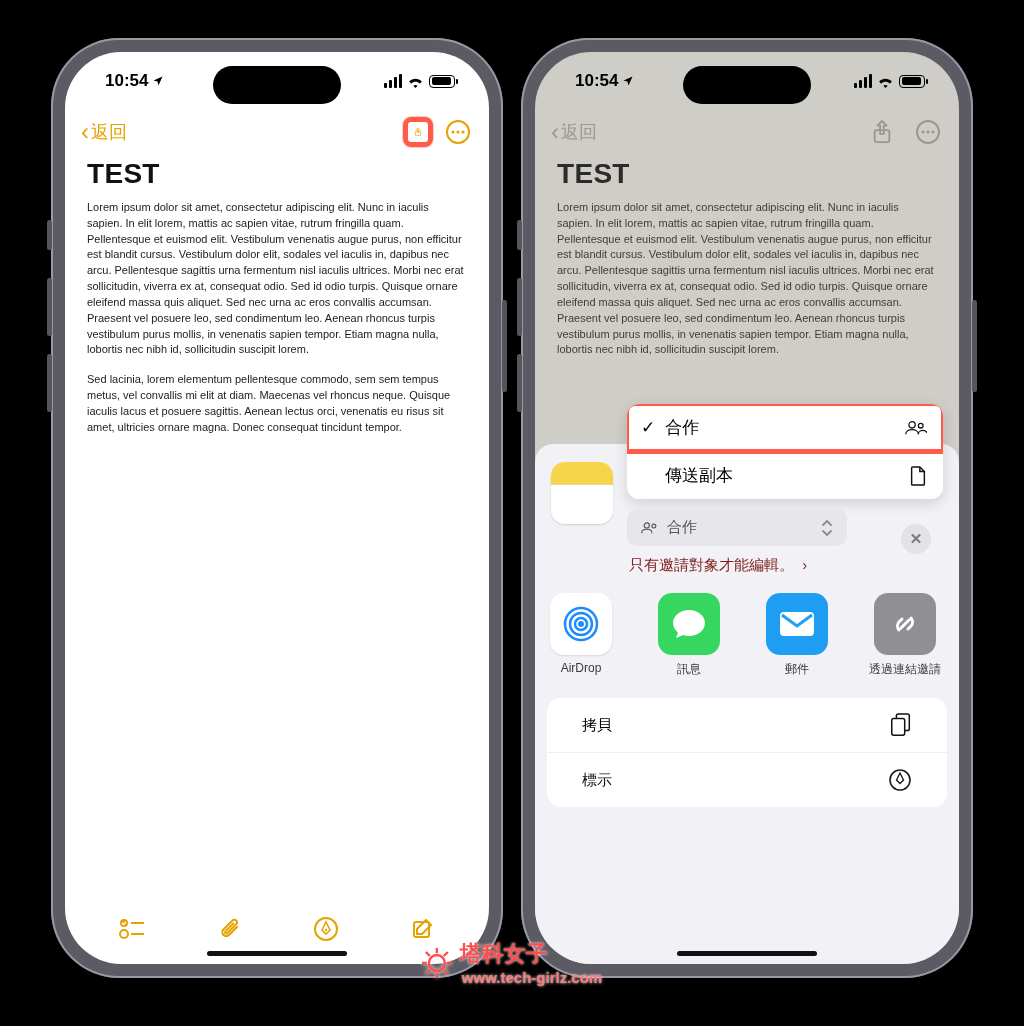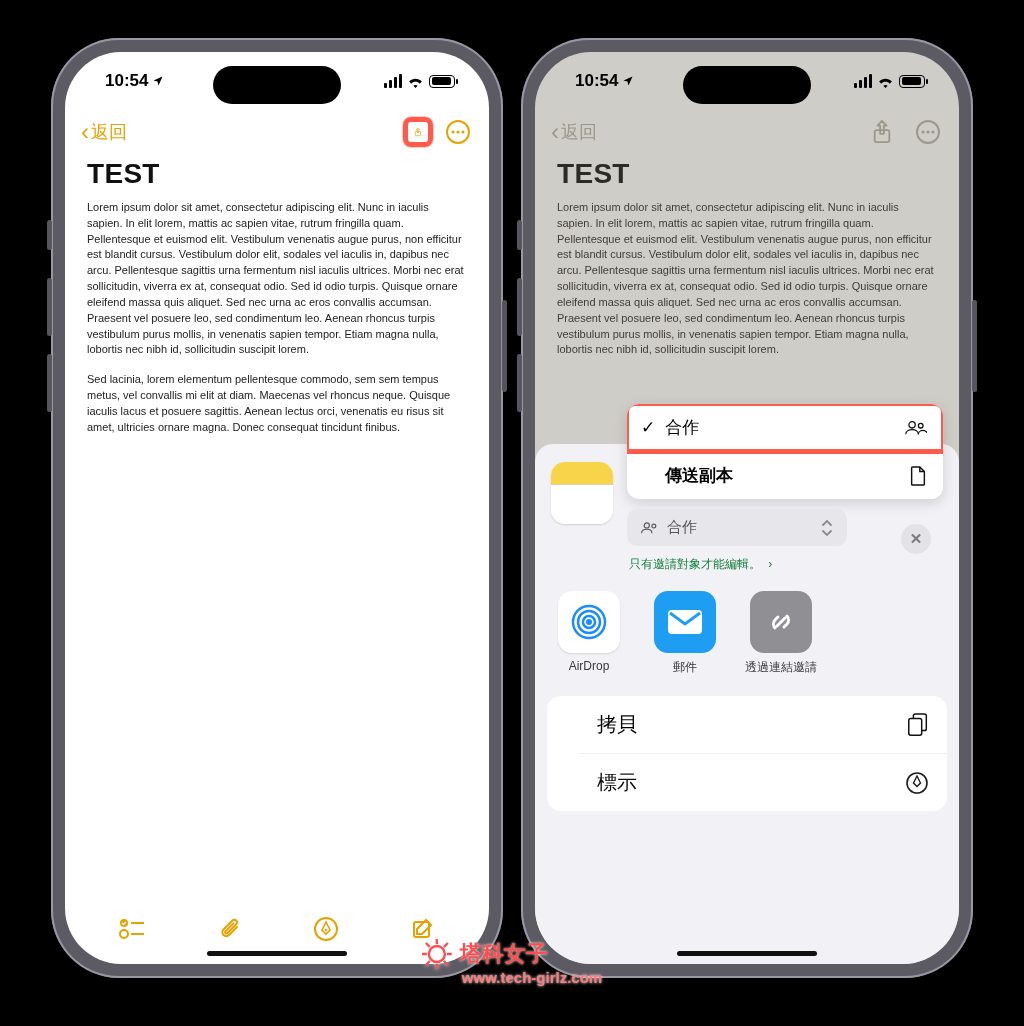--- a/index.html
+++ b/index.html
@@ -146,54 +146,54 @@
   .menu {
     background:#fff;border-radius:12px;
     box-shadow:0 4px 14px rgba(0,0,0,.15);
     overflow:hidden;
     margin-top:-58px;
   }
   .menu-item{
     display:flex; align-items:center; justify-content:space-between;
     padding:12px 16px 12px 14px; font-size:17px;
   }
-  .menu-item + .menu-item{border-top:1px solid #e9e8ec;font-weight:bold;}
+  .menu-item + .menu-item{border-top:1px solid #e9e8ec;}
   .menu-item .lead{display:flex;align-items:center;gap:10px;}
   .menu-hl { outline:5px solid #ff5a4a; outline-offset:-2px; border-radius:8px 8px 0 0;}
   .close-btn{
     position:absolute; right:12px; top:62px;
     width:30px;height:30px;border-radius:15px;background:#e3e2e6;
     display:flex;align-items:center;justify-content:center;color:#7a7a80;font-size:15px;font-weight:600;
   }
   .dd-pill{
     margin-top:10px;
     background:#e7e6ea;border-radius:10px;padding:9px 14px;
     display:flex;align-items:center;gap:8px;color:#57565c;font-size:15px;
     width: 220px;
     justify-content: space-between;
   }
-  .hint{color:#15803d;font-size:12px;margin:10px 0 0 2px;}
-  .app-row{display:flex;gap:24px;padding:18px 18px 14px 18px;align-items:flex-start;}
+  .hint{color:#7f1d1d;font-size:15px;margin:10px 0 0 2px;}
+  .app-row{display:flex;gap:24px;padding:18px 18px 14px 10px;align-items:flex-start;justify-content:space-between;}
   .app{width:72px;text-align:center;font-size:12px;color:#3a3a3e;}
   .app .bubble{width:62px;height:62px;border-radius:14px;margin:0 auto 6px;display:flex;align-items:center;justify-content:center;}
   .app .bubble.white{background:#fff;box-shadow:0 1px 2px rgba(0,0,0,.12);}
   .app .bubble.green{background:#36d75f;}
   .app .bubble.blue{background:#1e9ef3;}
   .app .bubble.gray{background:#8f8f94;}
   .list{background:#fff;border-radius:14px;margin:6px 12px 0;overflow:hidden;}
-  .list .row{display:flex;align-items:center;justify-content:space-between;padding:15px 18px;font-size:20px;margin-left:32px;}
+  .list .row{display:flex;align-items:center;justify-content:space-between;padding:15px 35px;font-size:15px;}
   .list .row + .row{border-top:1px solid #eee;}
   .list .row.below{opacity:.95;}
 
   
   .wm {
     position:absolute;
     left:50%; bottom:40px;
     transform:translateX(-50%);
-    display:flex; gap:8px;
+    display:flex; align-items:center; gap:8px;
     font-weight:700;
     color:#ff4d4d;
     text-shadow:0 0 3px #fff;
     z-index:200;
     font-size:22px;
     white-space:nowrap;
   }
   .wm .sub{font-size:15px;color:#ff7a7a;font-weight:600;margin-left:2px;}
   .wm svg{filter:drop-shadow(0 0 2px #fff);}
 </style>
@@ -252,21 +252,21 @@
                 <circle cx="13" cy="13" r="1.6" fill="#e5a200"></circle>
                 <circle cx="18" cy="13" r="1.6" fill="#e5a200"></circle>
             </svg>
           </div>
         </div>
       </div>
 
       <div class="note-body">
         <div class="note-title">TEST</div>
         <p class="note-para">Lorem ipsum dolor sit amet, consectetur adipiscing elit. Nunc in iaculis sapien. In elit lorem, mattis ac sapien vitae, rutrum fringilla quam. Pellentesque et euismod elit. Vestibulum venenatis augue purus, non efficitur est blandit cursus. Vestibulum dolor elit, sodales vel iaculis in, dapibus nec arcu. Pellentesque sagittis urna fermentum nisl iaculis ultrices. Morbi nec erat sollicitudin, viverra ex at, consequat odio. Sed id odio turpis. Quisque ornare eleifend massa quis aliquet. Sed nec urna ac eros convallis accumsan. Praesent vel posuere leo, sed condimentum leo. Aenean rhoncus turpis vestibulum purus mollis, in venenatis sapien tempor. Etiam magna nulla, lobortis nec nibh id, sollicitudin suscipit lorem.</p>
-        <p class="note-para">Sed lacinia, lorem elementum pellentesque commodo, sem sem tempus metus, vel convallis mi elit at diam. Maecenas vel rhoncus neque. Quisque iaculis lacus et posuere sagittis. Aenean lectus orci, venenatis eu risus sit amet, ultricies ornare magna. Donec consequat tincidunt finibus.</p>
+        <p class="note-para">Sed lacinia, lorem elementum pellentesque commodo, sem sem tempus metus, vel convallis mi elit at diam. Maecenas vel rhoncus neque. Quisque iaculis lacus et posuere sagittis. Aenean lectus orci, venenatis eu risus sit amet, ultricies ornare magna. Donec consequat tincidunt tempor.</p>
       </div>
 
       <div class="toolbar">
         <div class="tb-ic">
           <svg width="26" height="22" viewBox="0 0 26 22">
             <circle cx="5" cy="5" r="4" fill="#e5a200"></circle>
               <path d="M3 5l1.5 1.5L7 4" stroke="#fff" stroke-width="1.5" fill="none"></path>
             <line x1="12" y1="5" x2="25" y2="5" stroke="#e5a200" stroke-width="2"></line>
             <circle cx="5" cy="16" r="4" fill="none" stroke="#e5a200" stroke-width="2"></circle>
             <line x1="12" y1="16" x2="25" y2="16" stroke="#e5a200" stroke-width="2"></line>
@@ -412,20 +412,28 @@
               <svg width="40" height="40" viewBox="0 0 40 40">
                 <circle cx="20" cy="20" r="6" fill="none" stroke="#1a8cff" stroke-width="2.5"></circle>
                 <circle cx="20" cy="20" r="11" fill="none" stroke="#1a8cff" stroke-width="2.5"></circle>
                 <circle cx="20" cy="20" r="16" fill="none" stroke="#1a8cff" stroke-width="2.5"></circle>
                 <circle cx="20" cy="20" r="3" fill="#1a8cff"></circle>
               </svg>
             </div>
             <div>AirDrop</div>
           </div>
           <div class="app">
+            <div class="bubble green">
+              <svg width="38" height="34" viewBox="0 0 38 34">
+                <path d="M19 3c9 0 16 6 16 13s-7 13-16 13c-2 0-4-.3-5.7-.9L6 31l2-5.6C5 23 3 19.8 3 16 3 9 10 3 19 3z" fill="#fff"></path>
+              </svg>
+            </div>
+            <div>訊息</div>
+          </div>
+          <div class="app">
             <div class="bubble blue">
               <svg width="40" height="30" viewBox="0 0 40 30">
                 <rect x="3" y="3" width="34" height="24" rx="4" fill="#fff"></rect>
                 <path d="M5 6l15 11L35 6" fill="none" stroke="#1e9ef3" stroke-width="3"></path>
               </svg>
             </div>
             <div>郵件</div>
           </div>
           <div class="app">
             <div class="bubble gray">

